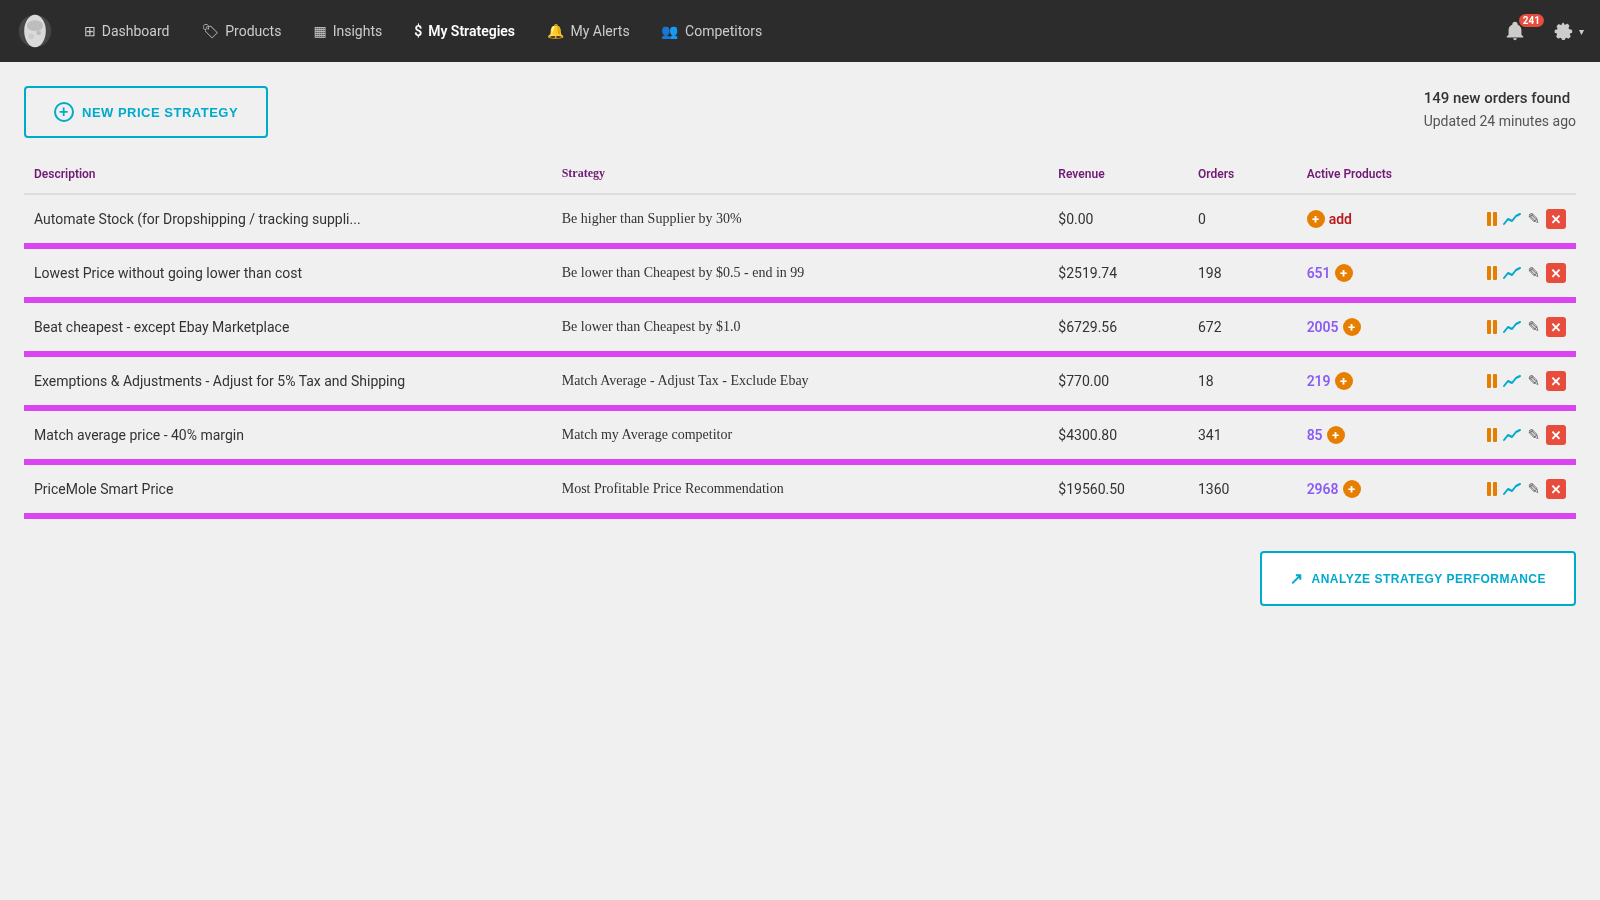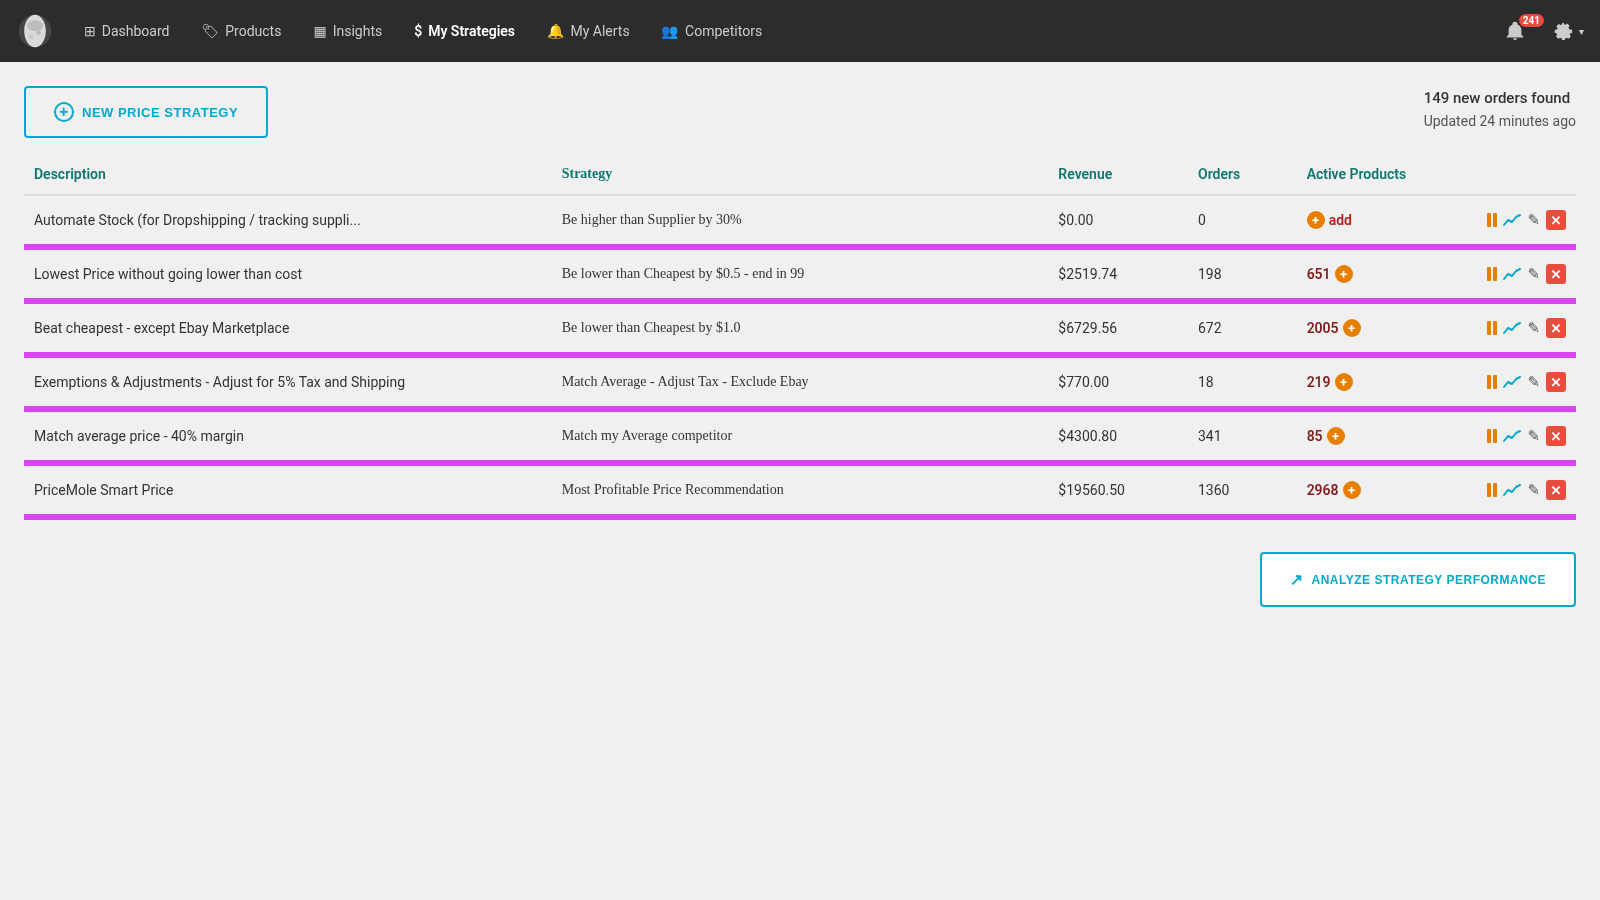--- a/index.html
+++ b/index.html
@@ -109,23 +109,23 @@
       width: 100%;
       background: #f0f0f0;
       border-collapse: collapse;
     }
     .strategy-table thead tr {
       border-bottom: 2px solid #ddd;
     }
     .strategy-table th {
       text-align: left;
       padding: 12px 10px;
-      font-size: 14px;
+      font-size: 12px;
       font-weight: 600;
-      color: #0f766e;
+      color: #701a75;
     }
     .strategy-table th.col-revenue,
     .strategy-table th.col-orders { text-align: left; }
     .strategy-table tbody tr {
       border-bottom: 6px solid #d946ef;
     }
     .strategy-table td {
       padding: 14px 10px;
       font-size: 14px;
       color: #333;
@@ -135,21 +135,21 @@
     .col-strategy { width: 32%; font-family: Liberation Serif, serif; }
     .col-revenue { width: 9%; }
     .col-orders { width: 7%; }
     .col-active { width: 10%; }
     .col-actions { width: 8%; text-align: right; }
 
     
     .active-products-cell {
       display: flex; align-items: center; gap: 4px;
     }
-    .active-count { color: #7f1d1d; font-weight: 600; font-size: 14px; }
+    .active-count { color: #8b5cf6; font-weight: 600; font-size: 14px; }
     .add-label { color: #b91c1c; font-weight: 600; font-size: 14px; }
     .plus-orange {
       width: 18px; height: 18px;
       background: #e67e00;
       border-radius: 50%;
       display: inline-flex; align-items: center; justify-content: center;
       color: #fff;
       font-size: 13px;
       font-weight: 700;
       line-height: 1;

